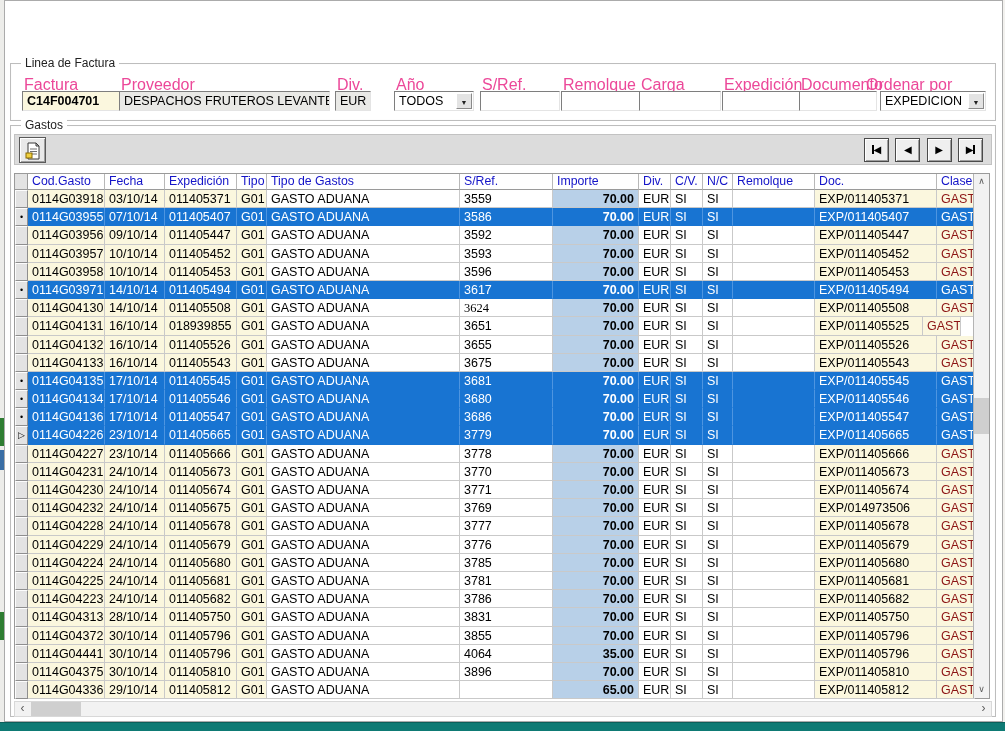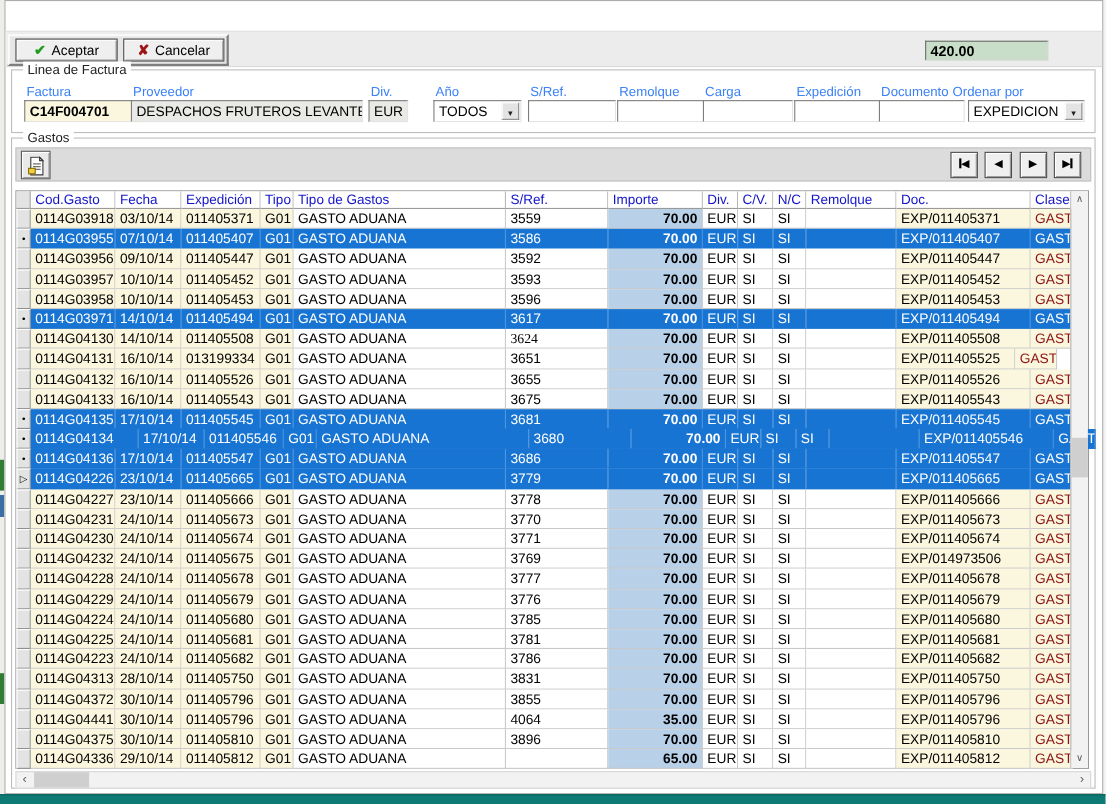--- a/index.html
+++ b/index.html
@@ -35,21 +35,21 @@
   #total-field { left:836px; top:8px; width:112px; height:18px; background:#C8DEC8;
                  border:1px solid; border-color:#6E6E6E #D8D8D8 #D8D8D8 #6E6E6E;
                  font-weight:bold; font-size:13px; padding:1px 0 0 4px; }
 
   
   .groupbox { position:absolute; border:1px solid #BDBDBD; box-shadow:inset 0 0 0 1px #FDFDFD; background:#FFFFFF; }
   .legend { position:absolute; top:-8px; left:10px; background:#FFFFFF; padding:0 4px; font-size:12px; color:#222; }
   #linea-box  { left:5px; top:62px;  width:986px; height:58px; }
   #gastos-box { left:5px; top:124px; width:986px; height:592px; }
 
-  .fld-label { position:absolute; top:12px; font-size:12px; color:#3b82f6; white-space:nowrap; }
+  .fld-label { position:absolute; top:12px; font-size:16px; color:#ec4899; white-space:nowrap; }
   .fld { position:absolute; top:27px; height:20px; border:1px solid; border-color:#7E7E7E #E4E4E4 #E4E4E4 #7E7E7E;
          background:#FFF; padding:2px 0 0 4px; font-size:12.5px; white-space:nowrap; overflow:hidden; }
   .fld.gray  { background:#E9E9E6; }
   .fld.cream { background:#FBF7DE; font-weight:bold; }
   .combo-arrow-btn { position:absolute; right:1px; top:1px; bottom:1px; width:16px; background:#E3E3E3;
                      border:1px solid; border-color:#FFF #8A8A8A #8A8A8A #FFF; text-align:center; }
   .combo-arrow-btn span { font-size:7px; color:#222; line-height:15px; }
 
   
   #grid-toolbar { left:3px; top:8px; width:978px; height:31px; background:#DCDCDC; border:1px solid #C2C2C2; }
@@ -96,31 +96,20 @@
 
 <div id="edge-strip" class="abs">
   <div class="fleck" style="top:418px;height:28px;background:#2E7D32;"></div>
   <div class="fleck" style="top:450px;height:20px;background:#3A6EA5;"></div>
   <div class="fleck" style="top:612px;height:28px;background:#2E7D32;"></div>
 </div>
 
 <div id="dialog" class="abs">
 
 
-  <div id="toolbar-strip" class="abs">
-    <div id="button-panel" class="abs">
-      <div id="accept-button" class="win-btn">
-        <span class="check-glyph">✔</span><span>Aceptar</span>
-      </div>
-      <div id="cancel-button" class="win-btn">
-        <span class="cross-glyph">✘</span><span>Cancelar</span>
-      </div>
-    </div>
-    <div id="total-field" class="abs">420.00</div>
-  </div>
 
   <div id="linea-box" class="groupbox">
     <span class="legend">Linea de Factura</span>
 
     <span class="fld-label" style="left:13px">Factura</span>
     <div class="fld cream" style="left:11px;width:107px">C14F004701</div>
 
     <span class="fld-label" style="left:110px">Proveedor</span>
     <div class="fld gray" style="left:108px;width:211px">DESPACHOS FRUTEROS LEVANTE S</div>
 
@@ -304,21 +293,21 @@
             <div class="cell" style="width: 32px;">SI</div>
             <div class="cell" style="width: 30px;">SI</div>
             <div class="cell" style="width: 82px;"></div>
             <div class="cell cream" style="width: 122px;">EXP/011405508</div>
             <div class="cell cream clase" style="width: 38px;">GASTO</div>
           </div>
           <div class="row">
             <div class="selcell"></div>
             <div class="cell cream" style="width: 77px;">0114G04131</div>
             <div class="cell cream" style="width: 60px;">16/10/14</div>
-            <div class="cell cream" style="width: 72px;">013199334</div>
+            <div class="cell cream" style="width: 72px;">018939855</div>
             <div class="cell cream" style="width: 30px;">G01</div>
             <div class="cell" style="width: 193px;">GASTO ADUANA</div>
             <div class="cell" style="width: 93px;">3651</div>
             <div class="cell importe" style="width: 86px;">70.00</div>
             <div class="cell" style="width: 32px;">EUR</div>
             <div class="cell" style="width: 32px;">SI</div>
             <div class="cell" style="width: 30px;">SI</div>
             <div class="cell" style="width: 82px;"></div>
             <div class="cell cream" style="width: 108px;">EXP/011405525</div>
             <div class="cell cream clase" style="width: 38px;">GASTO</div>
@@ -366,21 +355,21 @@
             <div class="cell importe" style="width: 86px;">70.00</div>
             <div class="cell" style="width: 32px;">EUR</div>
             <div class="cell" style="width: 32px;">SI</div>
             <div class="cell" style="width: 30px;">SI</div>
             <div class="cell" style="width: 82px;"></div>
             <div class="cell cream" style="width: 122px;">EXP/011405545</div>
             <div class="cell cream clase" style="width: 38px;">GASTO</div>
           </div>
           <div class="row sel">
             <div class="selcell">•</div>
-            <div class="cell cream" style="width: 98px;">0114G04134</div>
+            <div class="cell cream" style="width: 77px;">0114G04134</div>
             <div class="cell cream" style="width: 60px;">17/10/14</div>
             <div class="cell cream" style="width: 72px;">011405546</div>
             <div class="cell cream" style="width: 30px;">G01</div>
             <div class="cell" style="width: 193px;">GASTO ADUANA</div>
             <div class="cell" style="width: 93px;">3680</div>
             <div class="cell importe" style="width: 86px;">70.00</div>
             <div class="cell" style="width: 32px;">EUR</div>
             <div class="cell" style="width: 32px;">SI</div>
             <div class="cell" style="width: 30px;">SI</div>
             <div class="cell" style="width: 82px;"></div>

